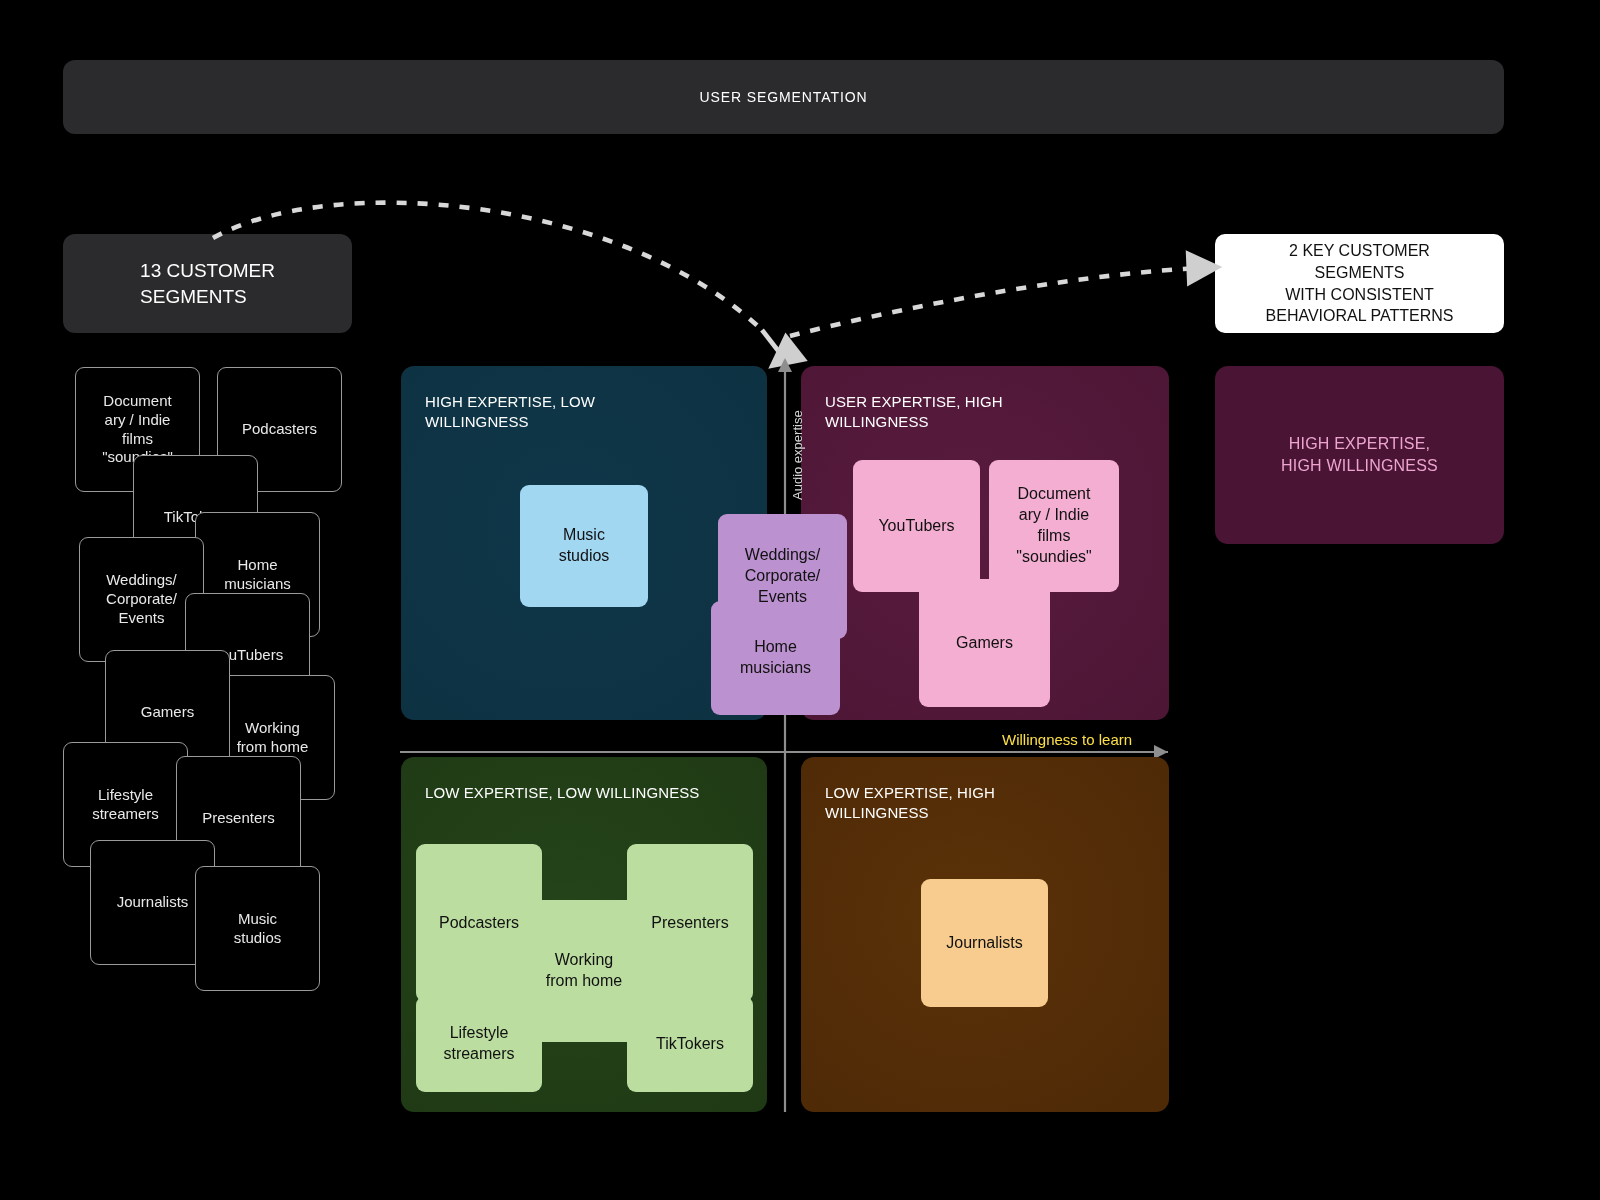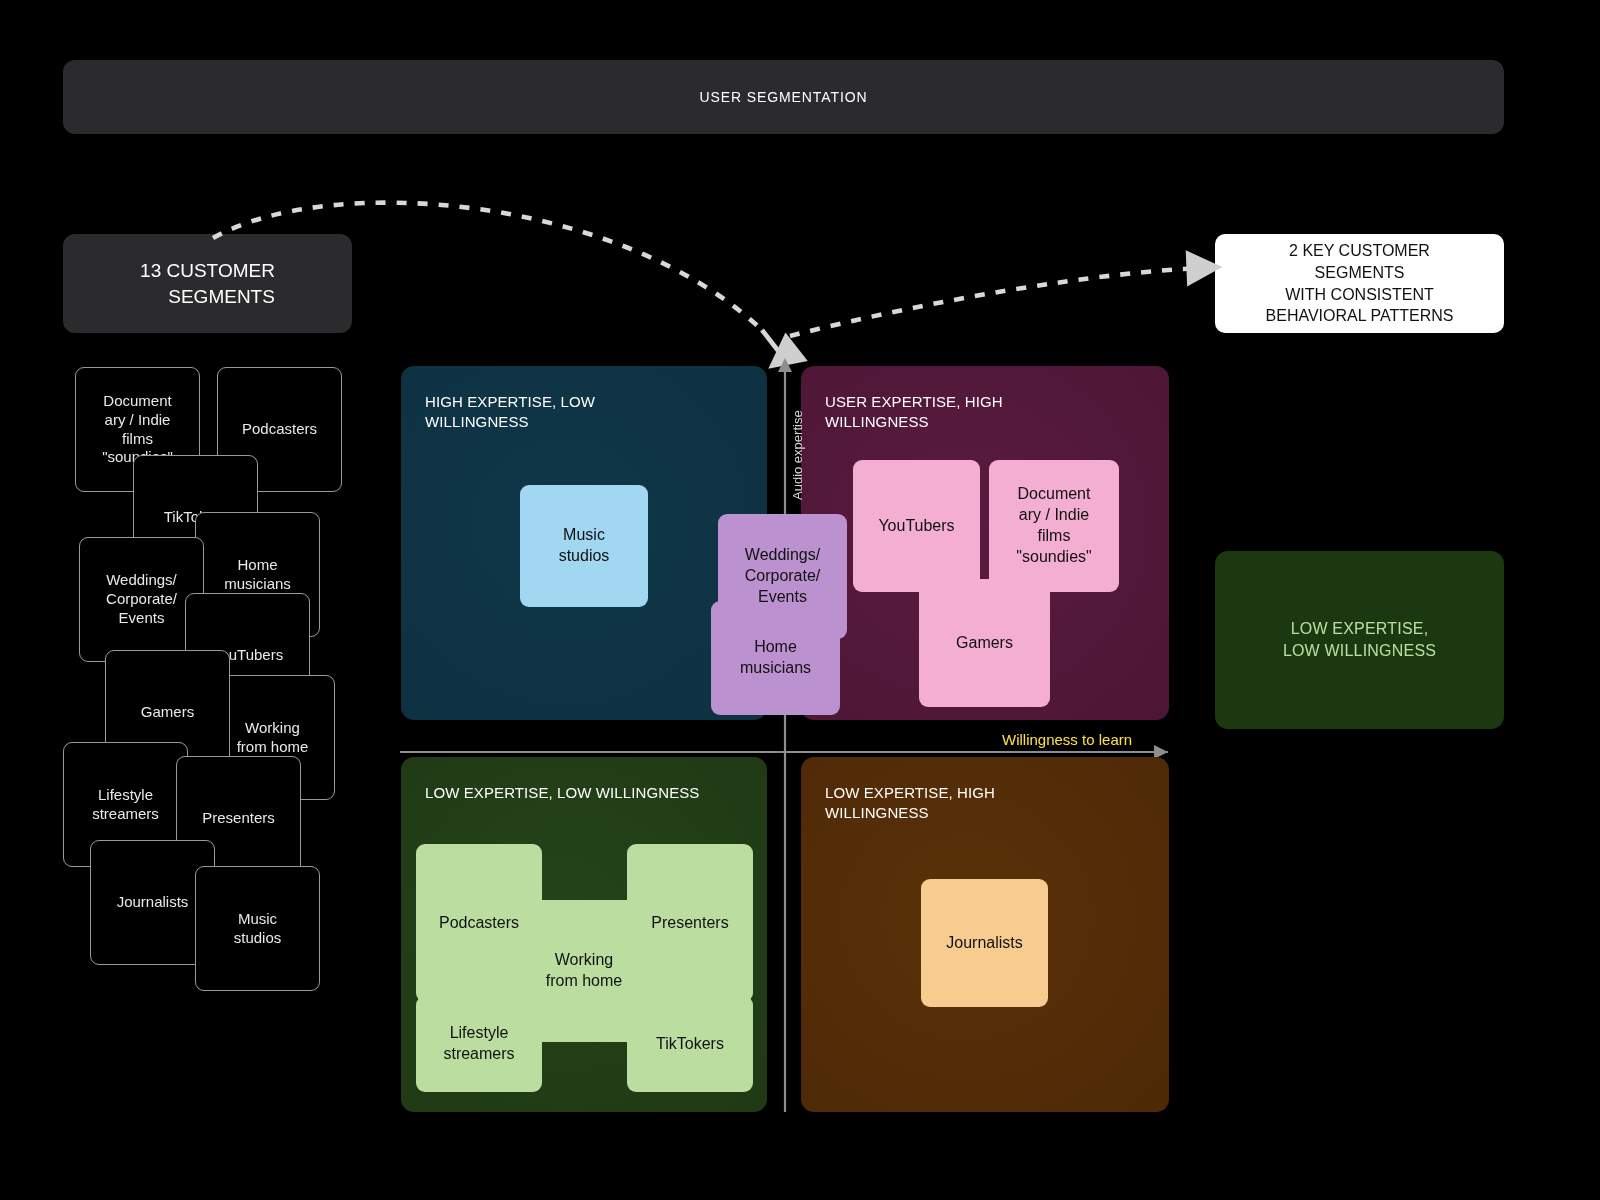--- a/index.html
+++ b/index.html
@@ -35,21 +35,21 @@
   }
 
   
   .node-dark {
     position: absolute;
     left: 63px; top: 234px;
     width: 289px; height: 99px;
     background: #2b2b2d;
     border-radius: 12px;
     display: flex; align-items: center; justify-content: center;
-    text-align: right;
+    text-align: left;
     color: #ffffff;
     font-size: 19px;
     line-height: 1.35;
   }
   .node-white {
     position: absolute;
     left: 1215px; top: 234px;
     width: 289px; height: 99px;
     background: #ffffff;
     border-radius: 10px;
@@ -295,17 +295,17 @@
         <span>Weddings/<br>Corporate/<br>Events</span>
       </div>
       <div class="chip chip-purple" style="position: absolute; left: 711px; top: 601px; width: 129px; height: 114px; z-index: 59;">
         <span>Home<br>musicians</span>
       </div>
     </div>
 
   <div class="axis-y-label" style="left: 790px; top: 500px;">Audio expertise</div>
   <div class="axis-x-label" style="left: 1002px; top: 731px;">Willingness to learn</div>
 
-  <div class="legend-card legend-green">
-    <span>LOW EXPERTISE,<br>LOW WILLINGNESS</span>
+  <div class="legend-card legend-magenta">
+    <span>HIGH EXPERTISE,<br>HIGH WILLINGNESS</span>
   </div>
 
 </div>
 
 </body></html>

